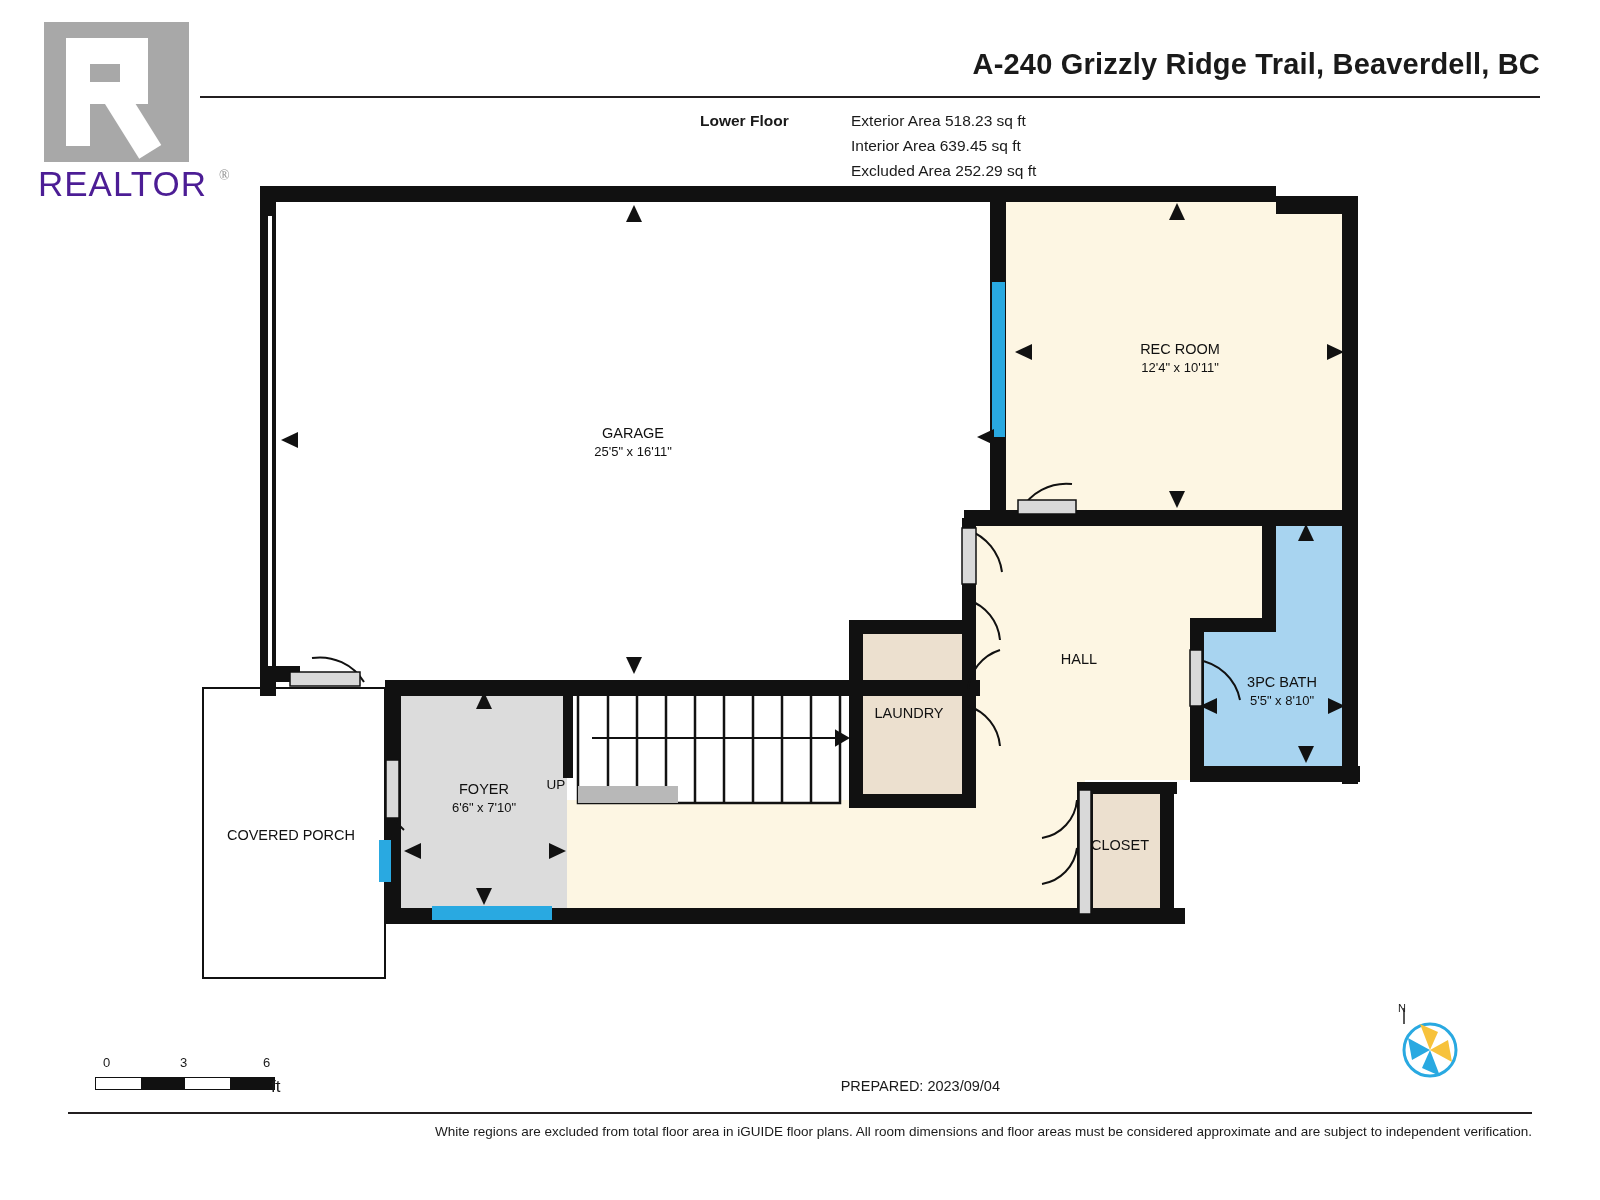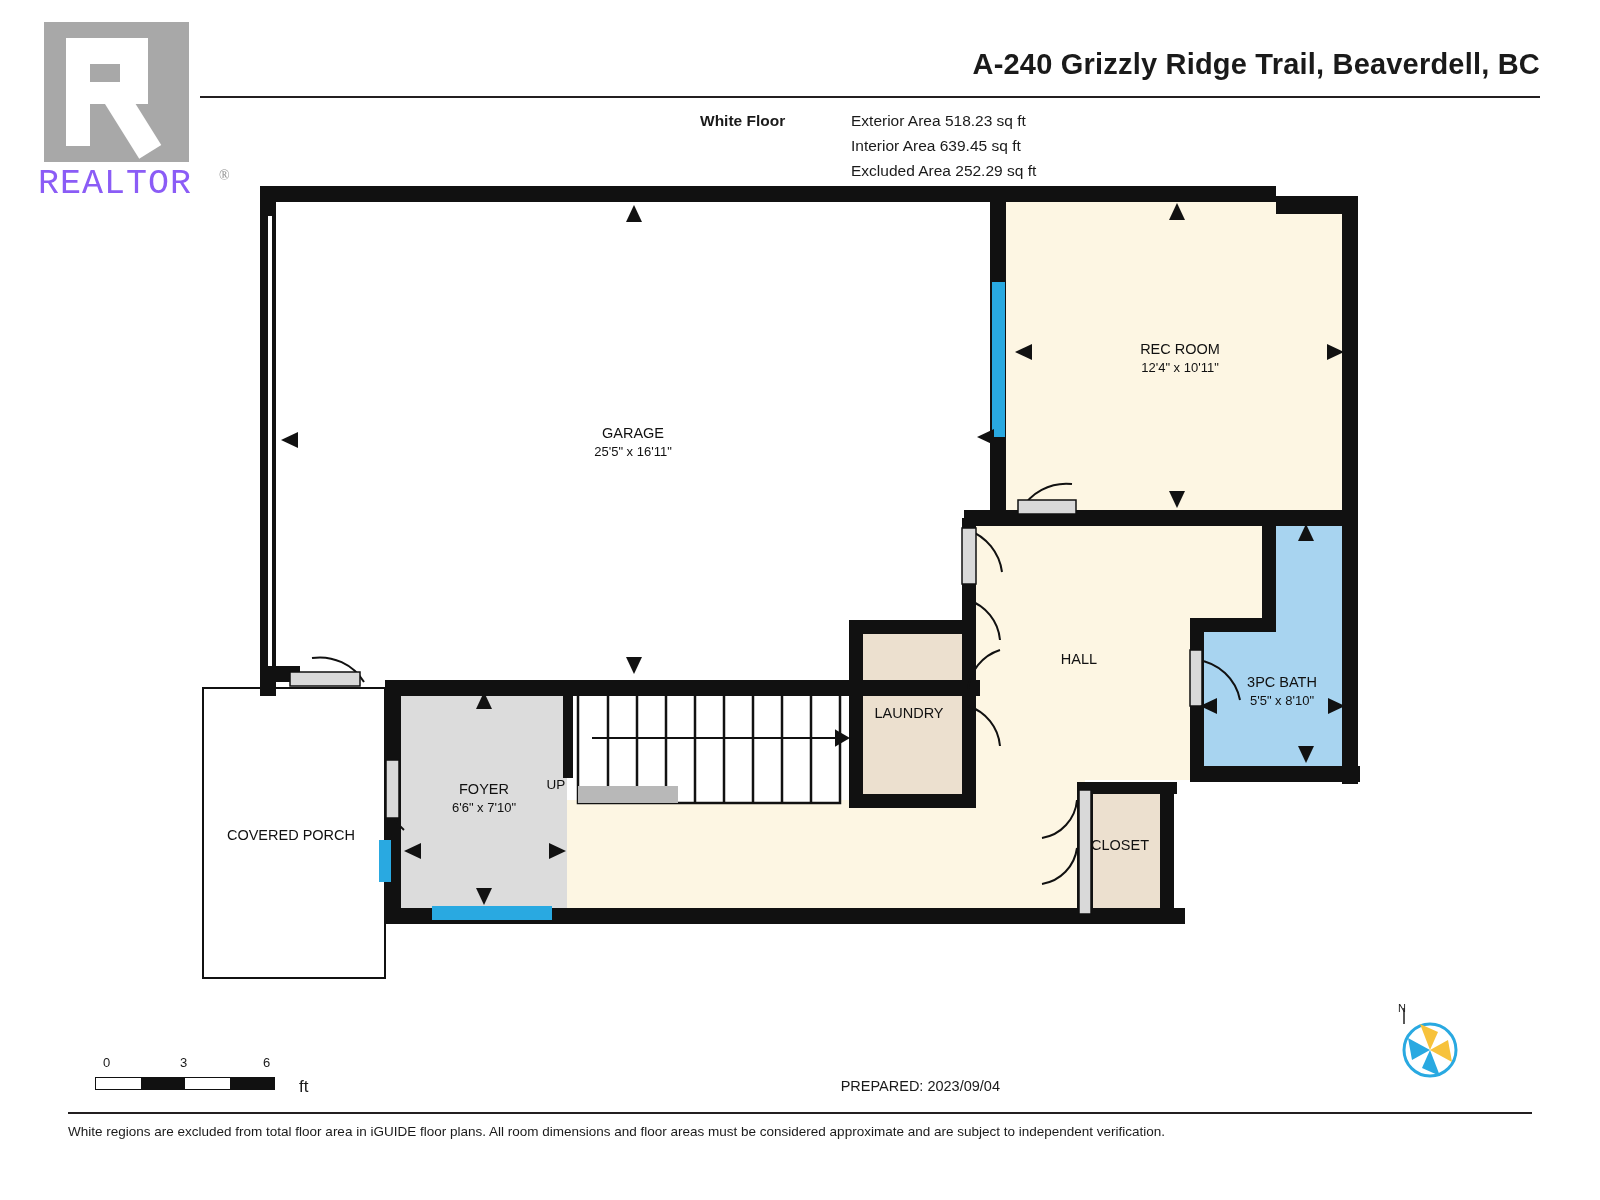--- a/index.html
+++ b/index.html
@@ -81,22 +81,22 @@
     background: #ffffff;
     transform: rotate(-32deg);
     transform-origin: top left;
   }
   #realtor-logo .wordmark {
     position: absolute;
     left: 8px;
     top: 142px;
     font-size: 35px;
     letter-spacing: 1px;
-    color: #8b5cf6;
-    font-family: Liberation Mono, monospace;
+    color: #4c1d95;
+    font-family: Liberation Sans, sans-serif;
     font-weight: 400;
   }
   #realtor-logo .reg {
     position: absolute;
     left: 189px;
     top: 146px;
     font-size: 14px;
     color: #8f8f8f;
     font-family: "Liberation Serif", serif;
   }
@@ -187,21 +187,21 @@
     width: 180px;
     height: 13px;
     border: 1.5px solid #111;
     box-sizing: border-box;
     display: flex;
   }
   #scale-bar .bar .seg { flex: 1 1 25%; }
   #scale-bar .bar .seg.dark { background: #111; }
   #scale-bar .unit {
     position: absolute;
-    left: 204px;
+    left: 176px;
     top: 22px;
     font-size: 17px;
   }
 
   #compass {
     position: absolute;
     left: 1390px;
     top: 1002px;
     width: 80px;
     height: 80px;
@@ -220,21 +220,21 @@
     top: 1112px;
     width: 1464px;
     height: 2px;
     background: #231f20;
   }
   #disclaimer {
     position: absolute;
     left: 68px;
     top: 1124px;
     width: 1464px;
-    text-align: left;
+    text-align: right;
     font-size: 13.5px;
     color: #1a1a1a;
   }
 </style>
 </head>
 <body>
 
 <div id="realtor-logo">
   <div class="mark">
     <div class="bar"></div>
@@ -245,21 +245,21 @@
     <div class="diag"></div>
   </div>
   <div class="wordmark">REALTOR</div>
   <div class="reg">®</div>
 </div>
 
 <div id="page-title">A-240 Grizzly Ridge Trail, Beaverdell, BC</div>
 <div id="title-rule"></div>
 
 <div id="summary">
-  <div class="floor-label">White Floor</div>
+  <div class="floor-label">Lower Floor</div>
   <div class="stats">
     <div>Exterior Area 518.23 sq ft</div>
     <div>Interior Area 639.45 sq ft</div>
     <div>Excluded Area 252.29 sq ft</div>
   </div>
 </div>
 
 <svg id="plan" viewBox="0 0 1600 1200">
 
   <rect x="272" y="196" width="720" height="500" fill="#ffffff"></rect>

